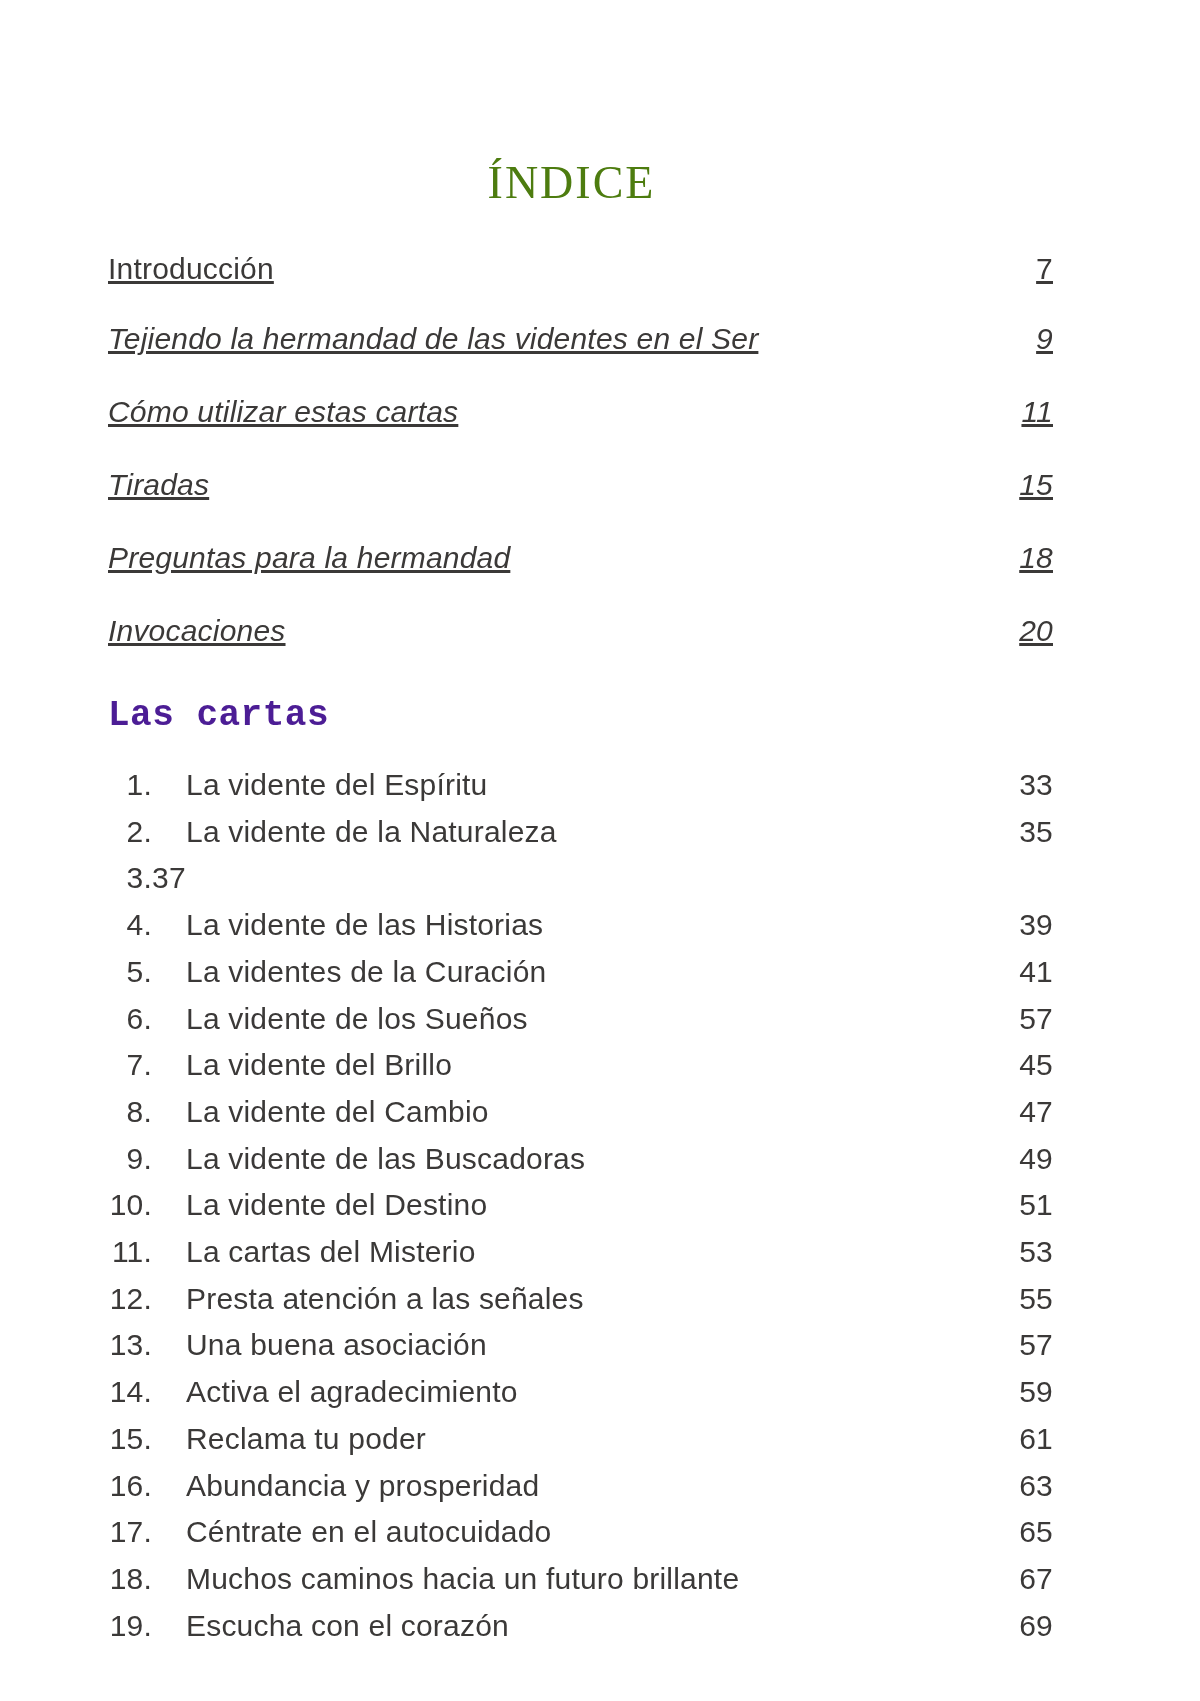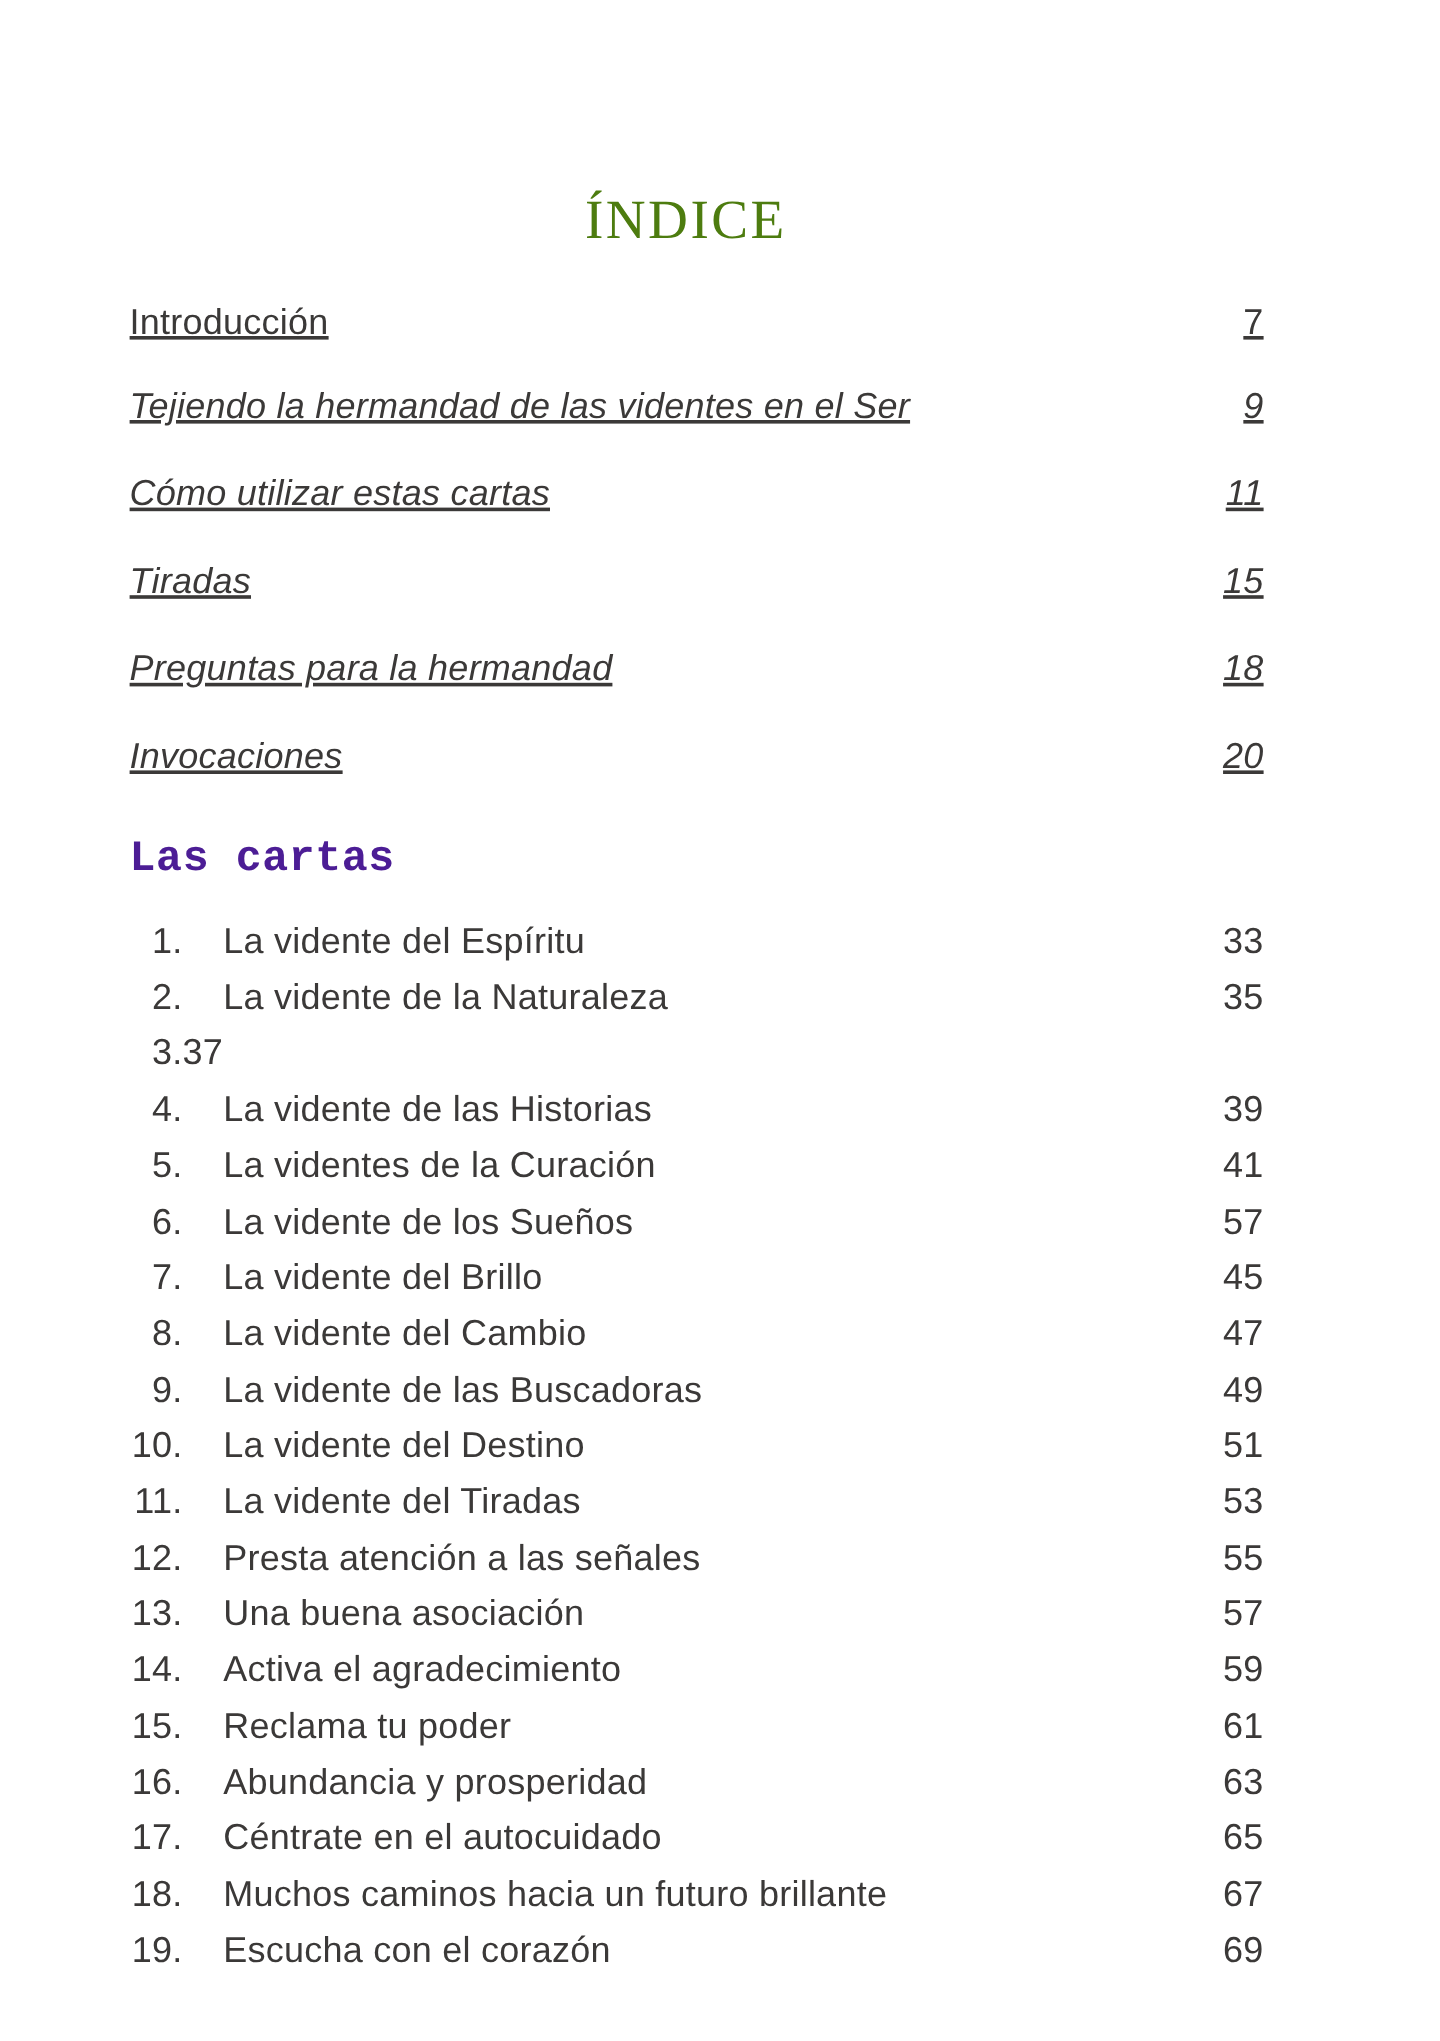--- a/index.html
+++ b/index.html
@@ -157,21 +157,21 @@
       <span class="card-label">La vidente de las Buscadoras</span>
       <span class="card-page">49</span>
     </div>
     <div class="card-row">
       <span class="card-num">10.</span>
       <span class="card-label">La vidente del Destino</span>
       <span class="card-page">51</span>
     </div>
     <div class="card-row">
       <span class="card-num">11.</span>
-      <span class="card-label">La vidente del Tiradas</span>
+      <span class="card-label">La cartas del Misterio</span>
       <span class="card-page">53</span>
     </div>
     <div class="card-row">
       <span class="card-num">12.</span>
       <span class="card-label">Presta atención a las señales</span>
       <span class="card-page">55</span>
     </div>
     <div class="card-row">
       <span class="card-num">13.</span>
       <span class="card-label">Una buena asociación</span>

